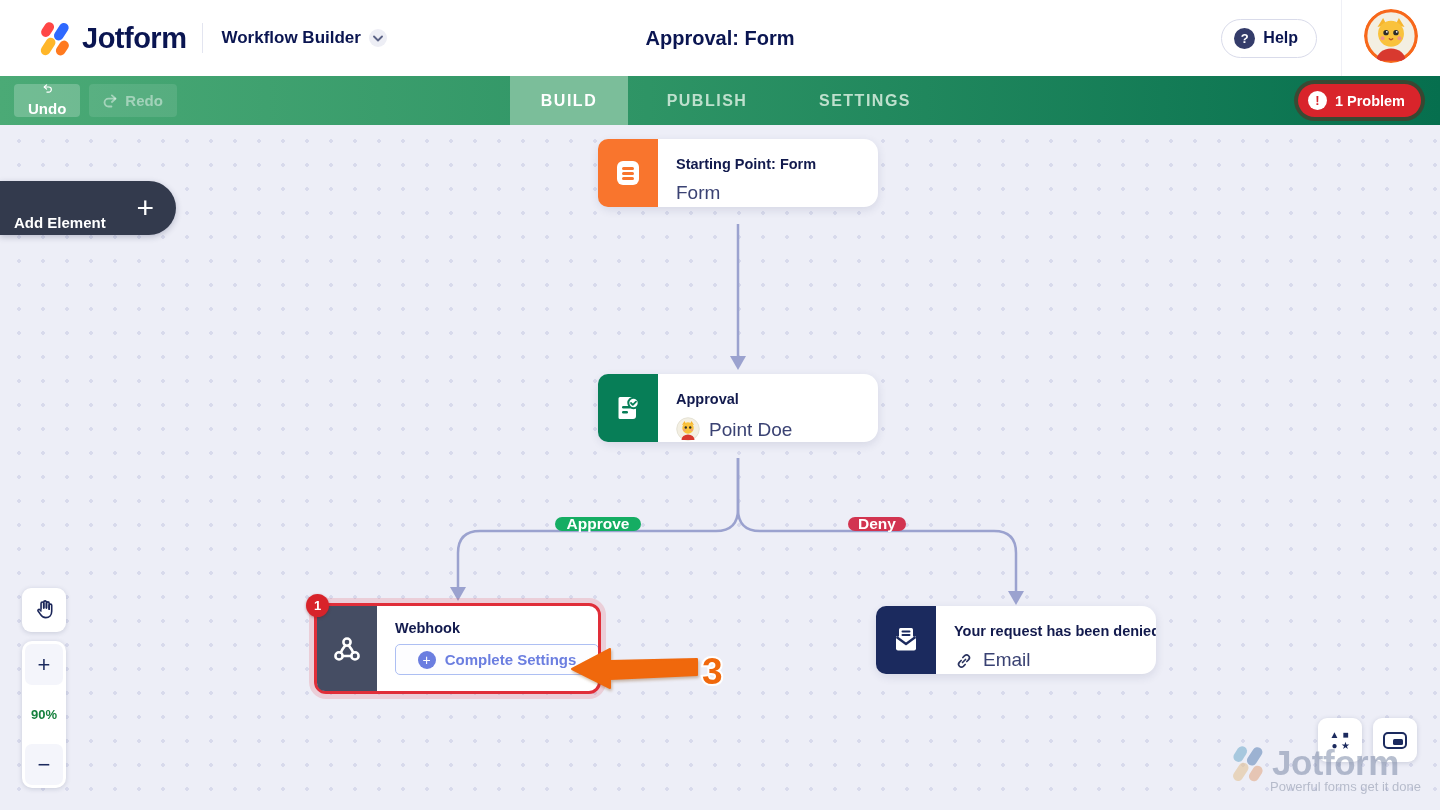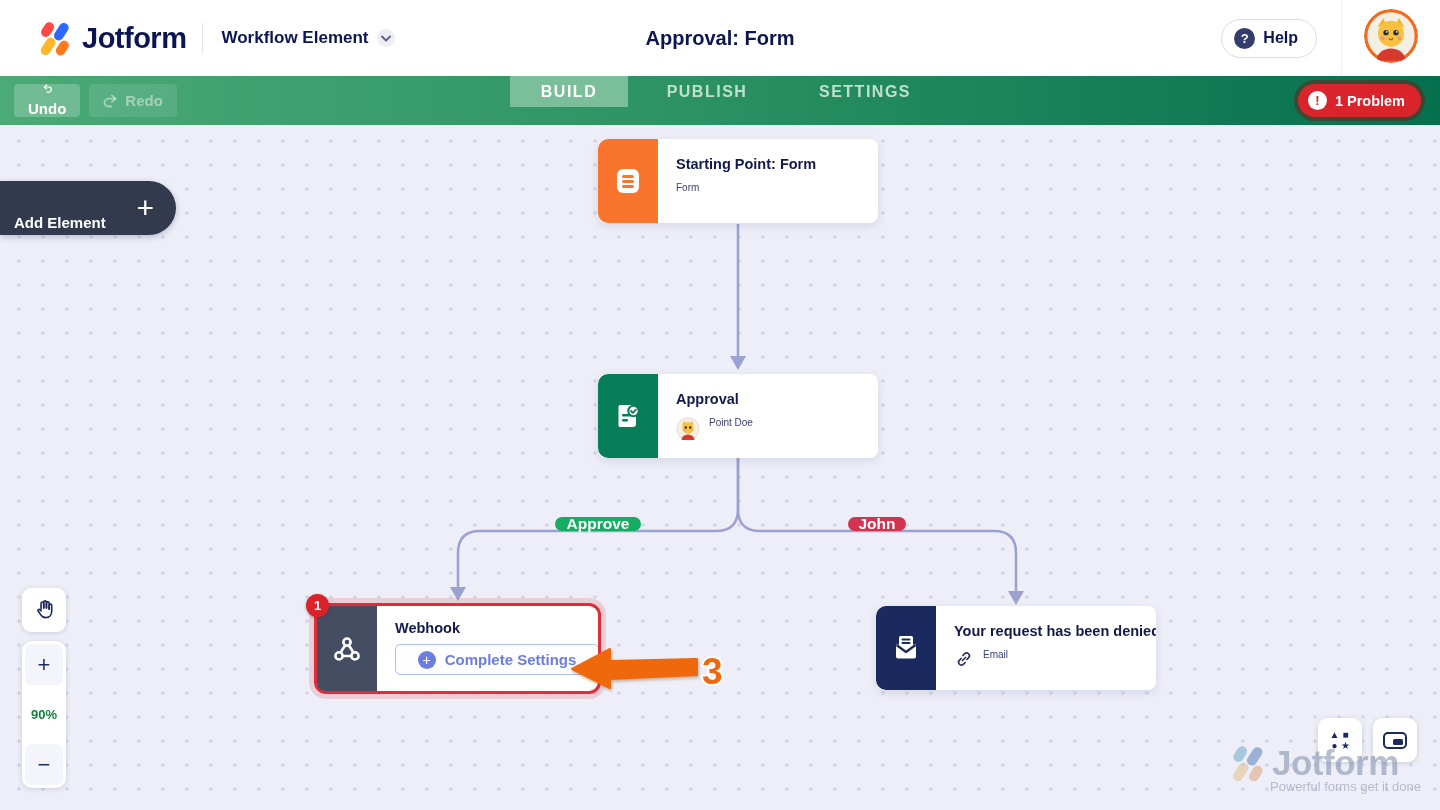--- a/index.html
+++ b/index.html
@@ -24,42 +24,42 @@
   .hdr-sep { width:1px; height:76px; background:#EFF0F6; margin-left:24px; }
   .avatar-btn { margin:0 22px; cursor:pointer; }
   .avatar-ring { width:54px; height:54px; border-radius:50%; }
 
   
   .toolbar { position:relative; height:49px; background:linear-gradient(90deg,#4BAA76 0%,#2E9465 45%,#066F4E 100%); display:flex; align-items:center; }
   .tb-btn { display:flex; align-items:center; gap:7px; height:33px; padding:0 14px; border-radius:4px; font-size:15px; font-weight:bold; color:#fff; cursor:pointer; }
   .tb-undo { margin-left:14px; background:rgba(255,255,255,0.22);flex-direction:column; }
   .tb-redo { margin-left:9px; background:rgba(255,255,255,0.10); color:rgba(255,255,255,0.45); }
   .tabs { position:absolute; left:510px; top:0; height:49px; display:flex; }
-  .tab { height:31px; display:flex; align-items:center; justify-content:center; font-size:16px; font-weight:bold; letter-spacing:1.5px; color:#BEE0CD; width:118px; cursor:pointer; }
+  .tab { height:49px; display:flex; align-items:center; justify-content:center; font-size:16px; font-weight:bold; letter-spacing:1.5px; color:#BEE0CD; width:118px; cursor:pointer; }
   .tab + .tab { width:158px; }
   .tab.active { background:#7BBE9A; color:#fff; }
   .problem-badge { position:absolute; right:19px; top:8px; height:33px; display:flex; align-items:center; gap:8px; padding:0 16px 0 10px; background:#D9242B; border-radius:17px; box-shadow:0 0 0 4px rgba(96,38,28,0.55); cursor:pointer; }
   .problem-ex { width:19px; height:19px; background:#fff; border-radius:50%; color:#D9242B; font-weight:bold; font-size:13px; display:flex; align-items:center; justify-content:center; }
   .problem-label { color:#fff; font-size:14.5px; font-weight:bold; }
 
   
   .canvas { position:relative; height:685px; background:#EDEEF7;
     background-image:radial-gradient(circle,#D8DAEC 1.6px, transparent 1.9px);
     background-size:24px 24px; background-position:7px 4px; }
   .overlay-svg { position:absolute; left:0; top:0; width:1440px; height:685px; pointer-events:none; }
 
   .add-element { position:absolute; left:0; top:56px; width:176px; height:54px; background:#333A4D; border-radius:0 27px 27px 0; display:flex; align-items:center; cursor:pointer; box-shadow:0 2px 6px rgba(30,38,80,0.25); }
   .add-element-label { color:#fff; font-size:15px; font-weight:bold; margin-left:14px;margin-top:28px; }
   .add-plus { color:#fff; font-size:30px; font-weight:300; margin-left:auto; margin-right:22px; line-height:1; }
 
-  .node { position:absolute; width:280px; height:84px; background:#fff; border-radius:8px; box-shadow:0 3px 10px rgba(40,50,100,0.12); display:flex; cursor:pointer; }
+  .node { position:absolute; width:280px; height:68px; background:#fff; border-radius:14px; box-shadow:0 3px 10px rgba(40,50,100,0.12); display:flex; cursor:pointer; }
   .node-icon-sec { width:60px; border-radius:10px 0 0 10px; flex:none; display:flex; align-items:center; justify-content:center; }
   .node-body { padding:17px 14px 0 18px; overflow:hidden; }
   .node-title { font-size:14.5px; font-weight:bold; color:#121A4D; white-space:nowrap; }
-  .node-sub { margin-top:10px; font-size:10px; color:#3A4273; display:flex; align-items:flex-start; gap:9px; }
+  .node-sub { margin-top:10px; font-size:19px; color:#3A4273; display:flex; align-items:flex-end; gap:9px; }
 
   .node-error { position:absolute; left:314px; top:478px; width:287px; height:91px; background:#fff; border:3px solid #E02E39; border-radius:12px; box-shadow:0 0 0 5px rgba(224,46,57,0.16); display:flex; cursor:pointer; }
   .node-error .node-icon-sec { border-radius:8px 0 0 8px; }
   .err-badge { position:absolute; left:-11px; top:-12px; width:23px; height:23px; background:#D8232A; border-radius:50%; color:#fff; font-size:13px; font-weight:bold; display:flex; align-items:center; justify-content:center; box-shadow:0 1px 3px rgba(120,20,20,.4); }
   .complete-btn { margin-top:8px; display:flex; align-items:center; justify-content:center; gap:9px; width:204px; height:31px; background:#FDFDFF; border:1.5px solid #ADBFF3; border-radius:5px; cursor:pointer; }
   .complete-plus { width:18px; height:18px; border-radius:50%; background:#6B7EE0; color:#fff; font-size:14px; display:flex; align-items:center; justify-content:center; line-height:1; }
   .complete-label { color:#6B7EE0; font-size:15px; font-weight:bold; }
 
   .branch-pill { position:absolute; top:392px; height:14px; border-radius:15px; color:#fff; font-size:15.5px; font-weight:bold; display:flex; align-items:center; justify-content:center; cursor:default; }
   .pill-approve { left:555px; width:86px; background:#15AD63; }
@@ -96,21 +96,21 @@
           <rect x="6.5" y="2.5" width="9" height="15" rx="4.5" fill="#FF4746" transform="rotate(33 11 10)"></rect>
           <rect x="19.5" y="3" width="9" height="18" rx="4.5" fill="#2E69FF" transform="rotate(33 24 12)"></rect>
           <rect x="7" y="17" width="9" height="18" rx="4.5" fill="#FFB629" transform="rotate(33 11.5 26)"></rect>
           <rect x="20.5" y="20" width="9" height="15" rx="4.5" fill="#FF7A1F" transform="rotate(33 25 27.5)"></rect>
         </g>
       </svg>
       <span class="brand-text">Jotform</span>
     </div>
     <div class="hdr-divider"></div>
     <div class="app-name">
-      <span>Workflow Element</span>
+      <span>Workflow Builder</span>
       <span class="chev">
         <svg width="10" height="7" viewBox="0 0 10 7">
             <polyline points="1,1.5 5,5.5 9,1.5" fill="none" stroke="#5A6285" stroke-width="1.8" stroke-linecap="round" stroke-linejoin="round"></polyline>
           </svg>
       </span>
     </div>
     <div class="page-title">Approval: Form</div>
     <div class="hdr-right">
       <div class="help-btn">
         <span class="help-q">?</span>
@@ -222,21 +222,21 @@
             <circle cx="16.5" cy="26" r="1.8" fill="#F0938C"></circle>
             <circle cx="31.5" cy="26" r="1.8" fill="#F0938C"></circle>
             <path d="M11 46 a13 11 0 0 1 26 0 z" fill="#D8392F"></path>
           </svg>
           <span>Point Doe</span>
         </div>
       </div>
     </div>
 
     <div class="branch-pill pill-approve">Approve</div>
-    <div class="branch-pill pill-deny">John</div>
+    <div class="branch-pill pill-deny">Deny</div>
 
     <div class="node-error">
       <div class="err-badge">1</div>
       <div class="node-icon-sec" style="background:#454D63;">
         <svg width="34" height="34" viewBox="0 0 32 32">
           <g fill="none" stroke="#fff" stroke-width="2.4" stroke-linecap="round">
             <circle cx="16" cy="9.5" r="3.4"></circle>
             <circle cx="8.5" cy="22.5" r="3.4"></circle>
             <circle cx="23.5" cy="22.5" r="3.4"></circle>
             <path d="M14.4 12.6 Q11.2 16.6 10.1 19.5"></path>

